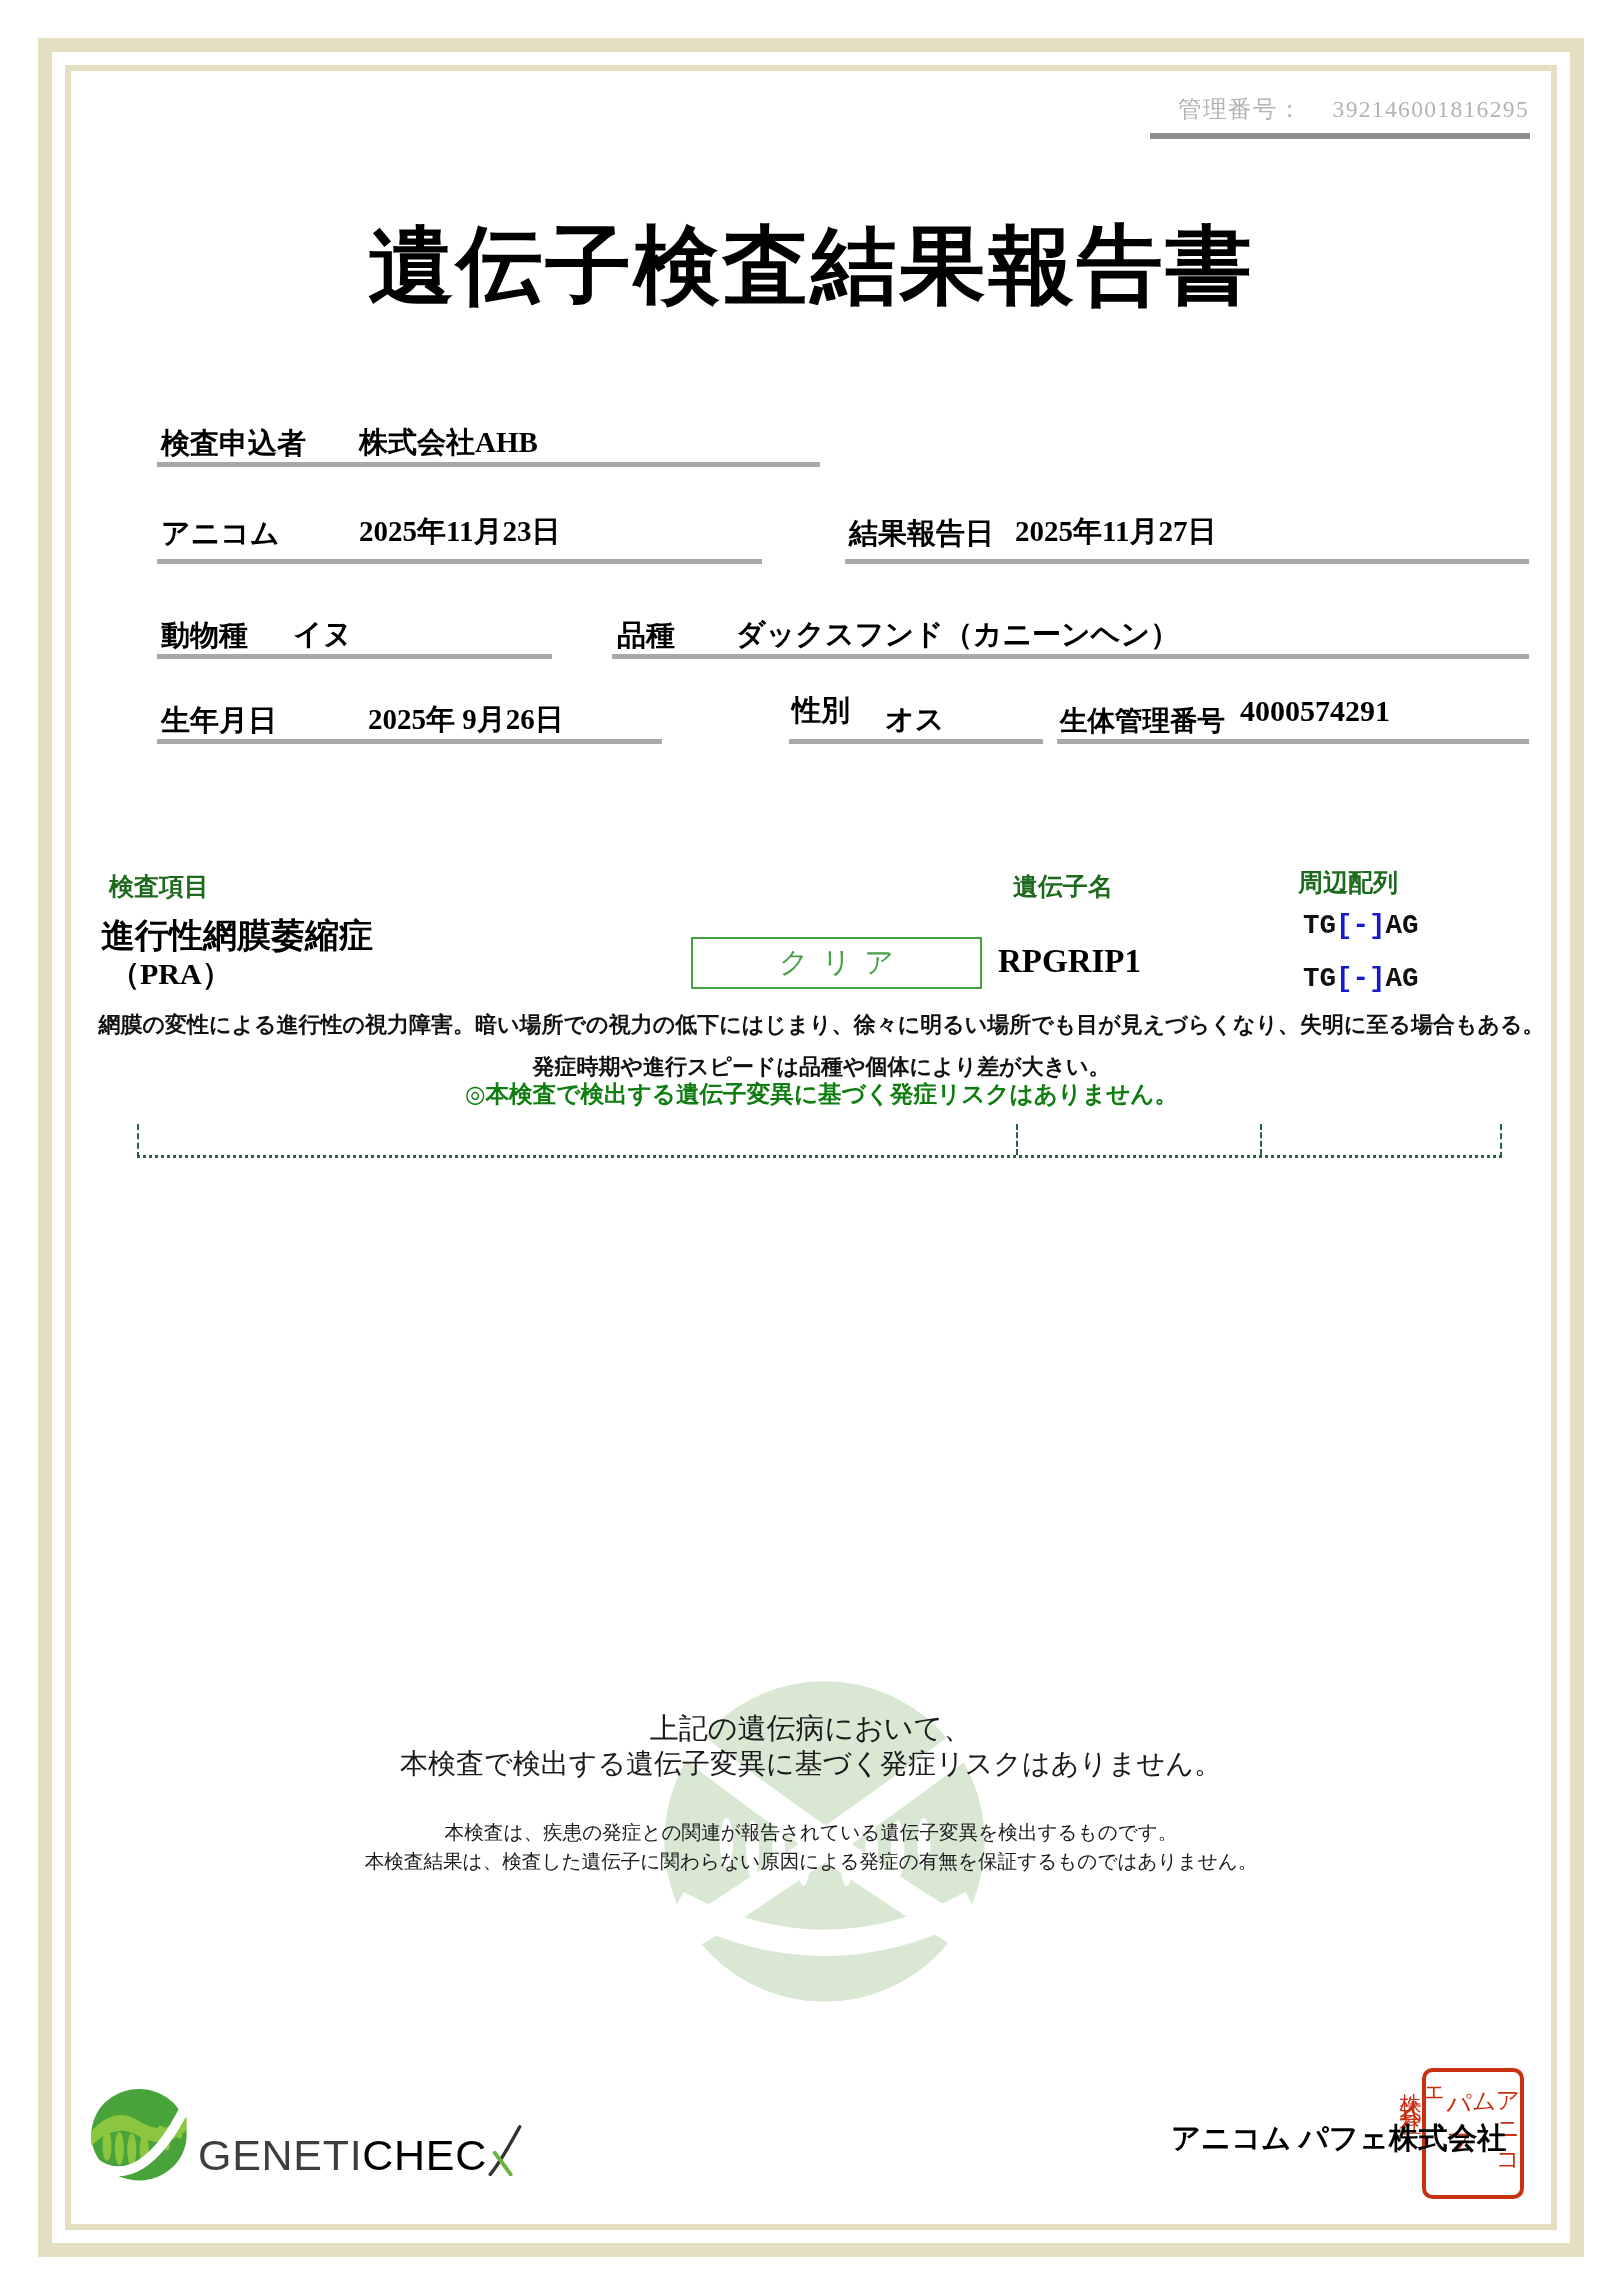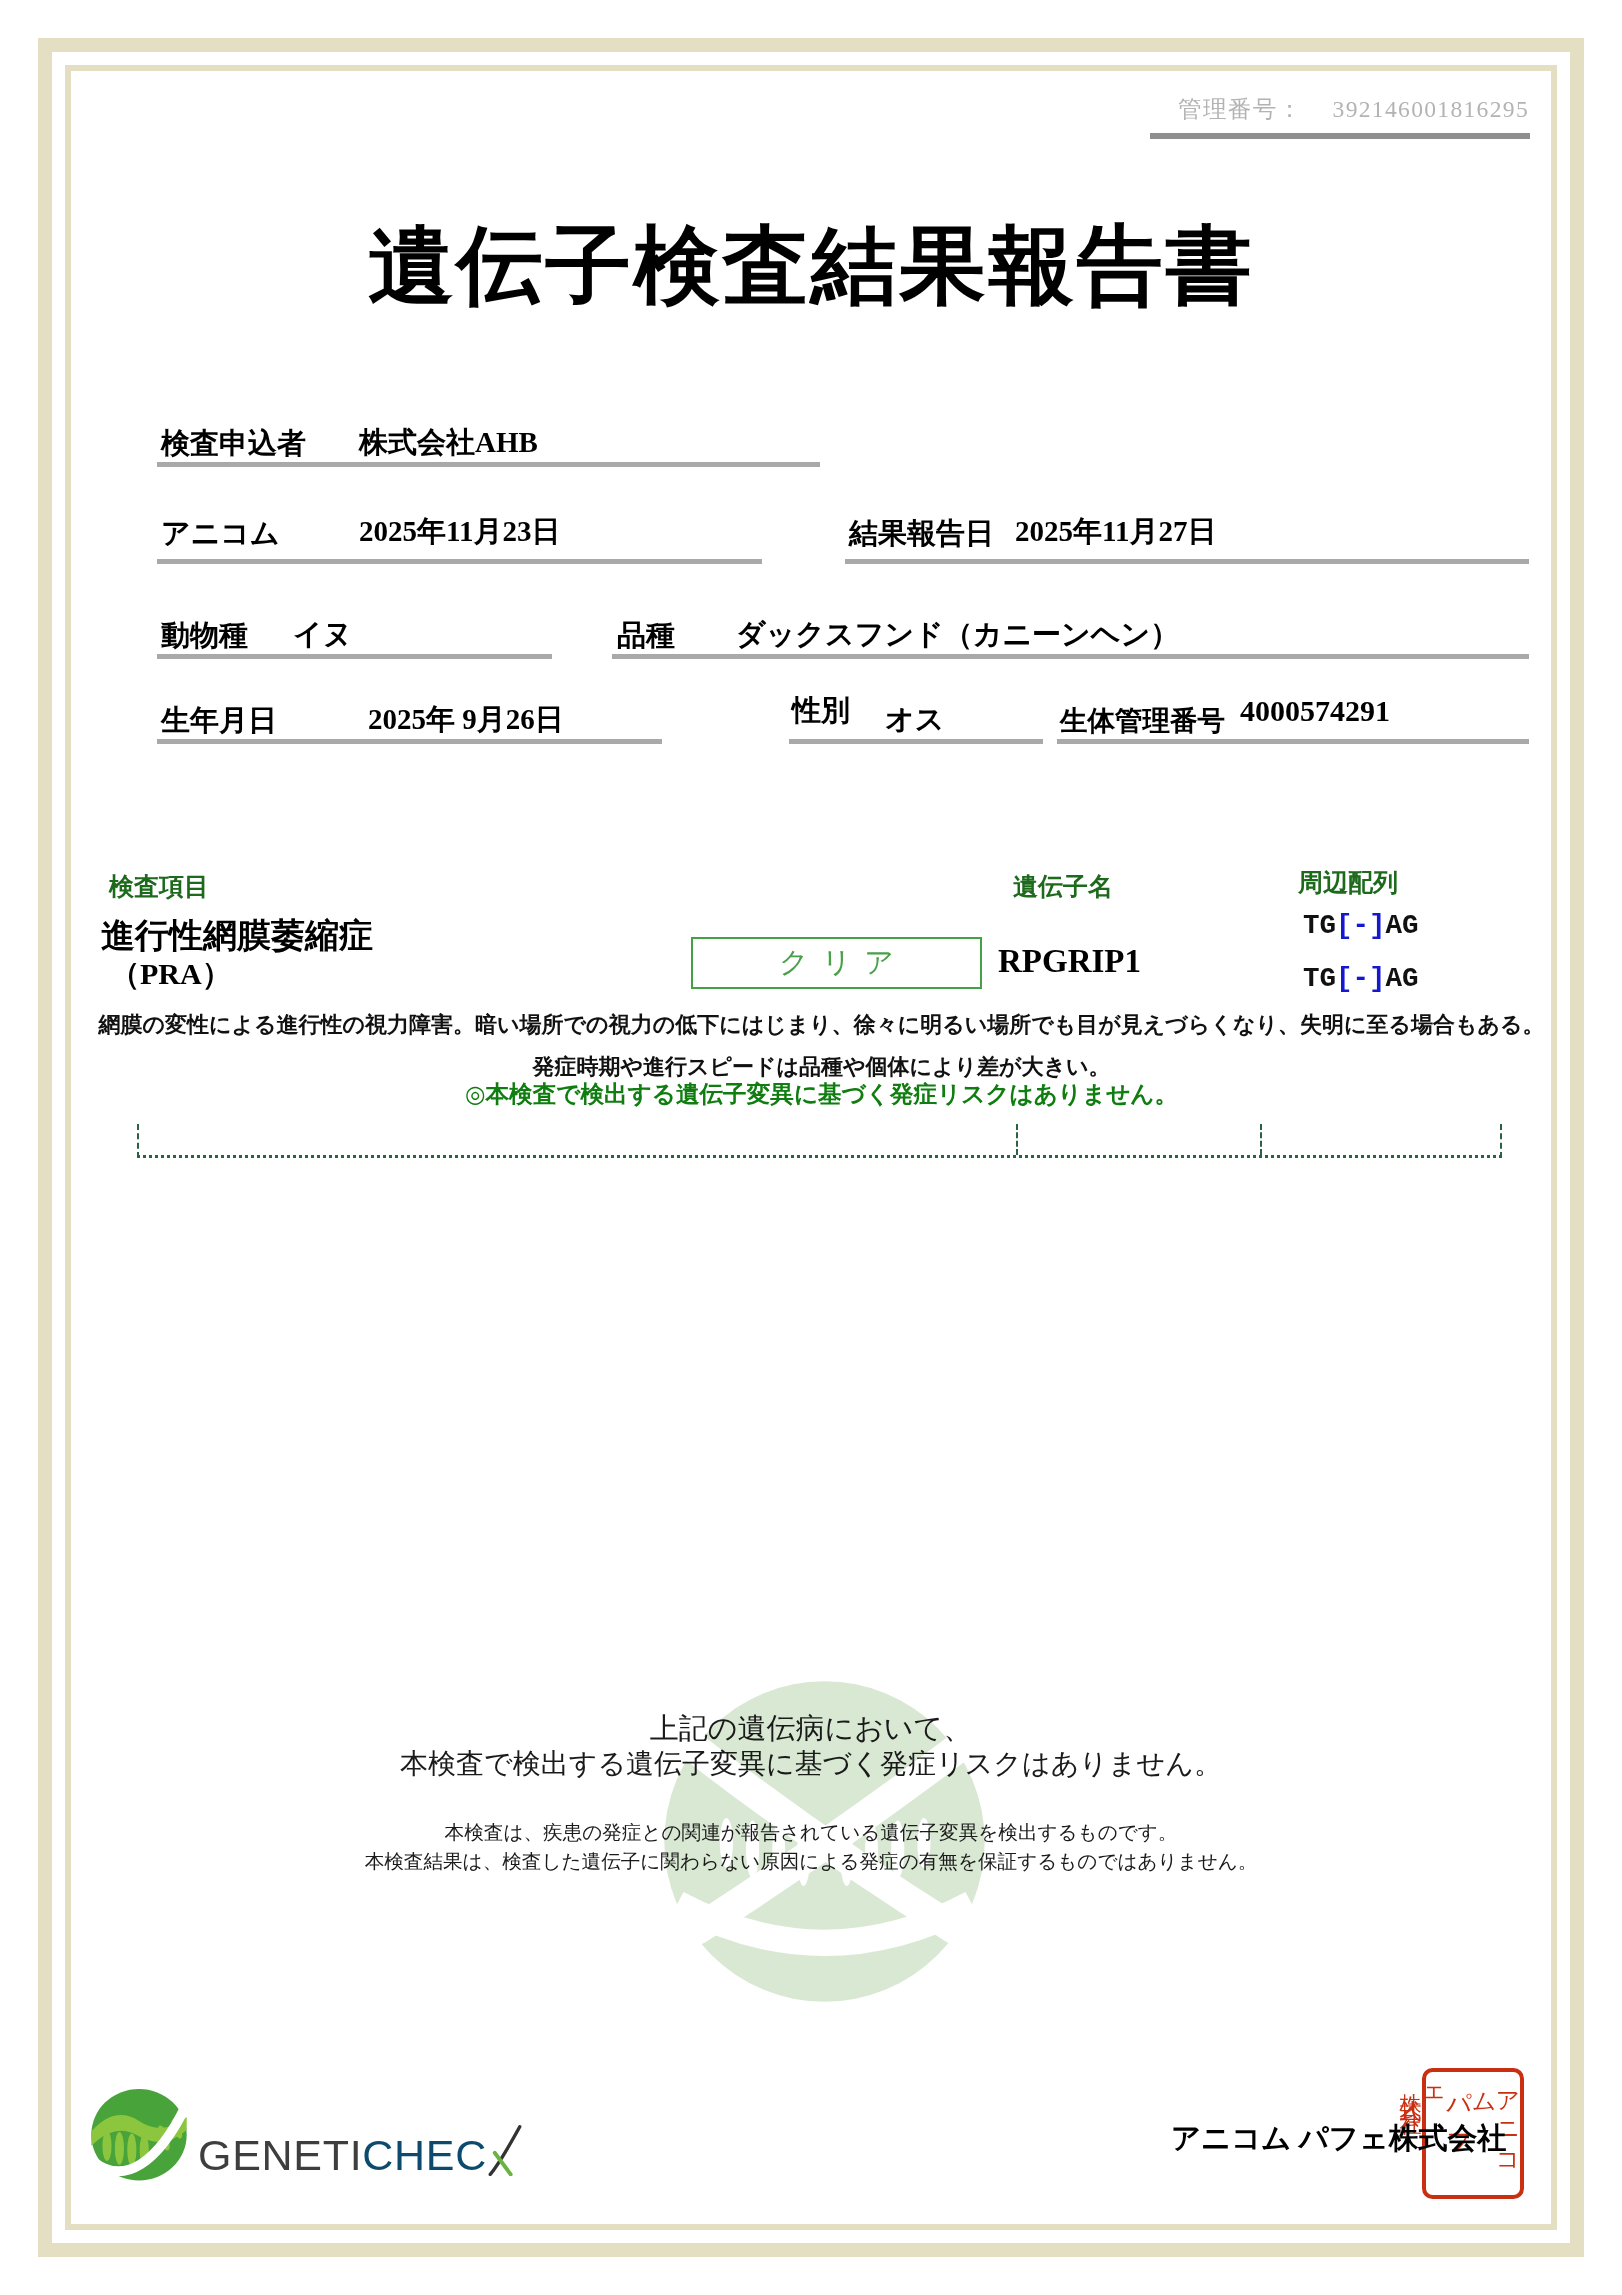--- a/index.html
+++ b/index.html
@@ -91,21 +91,21 @@
   .summary-1{top:1709px;font-size:29px;font-weight:500;}
   .summary-2{top:1745px;font-size:28px;font-weight:500;}
   .note-1{top:1819px;font-size:19.6px;}
   .note-2{top:1848px;font-size:19.6px;}
 
   
   .logo-mark{left:90px;top:2088px;}
   .wordmark{left:198px;top:2124px;display:flex;align-items:flex-end;
             font-family:Liberation Sans, sans-serif;
             font-size:43px;line-height:43px;letter-spacing:0.7px;color:#3e3e3e;}
-  .wordmark .green{color:#0c4a6e;}
+  .wordmark .green{color:#000000;}
   .k-icon{width:34px;height:52px;margin-left:1.3px;margin-bottom:0.7px;}
   .company{left:1171px;top:2119px;font-weight:700;font-size:29.4px;z-index:3;white-space:nowrap;}
   .stamp{left:1422px;top:2068px;width:102px;height:131px;border:4.6px solid #c93012;
          border-radius:10.5px;box-sizing:border-box;z-index:2;}
   .stamp-cols{position:absolute;left:1.3px;right:1.3px;top:2.6px;bottom:2.6px;
               display:flex;flex-direction:row-reverse;justify-content:space-between;}
   .stamp-col{writing-mode:vertical-rl;text-orientation:upright;color:#c93012;
              line-height:1;font-weight:400;}
   .sc1{font-size:23.6px;letter-spacing:5.2px;}
   .sc2{font-size:25px;letter-spacing:13px;}

